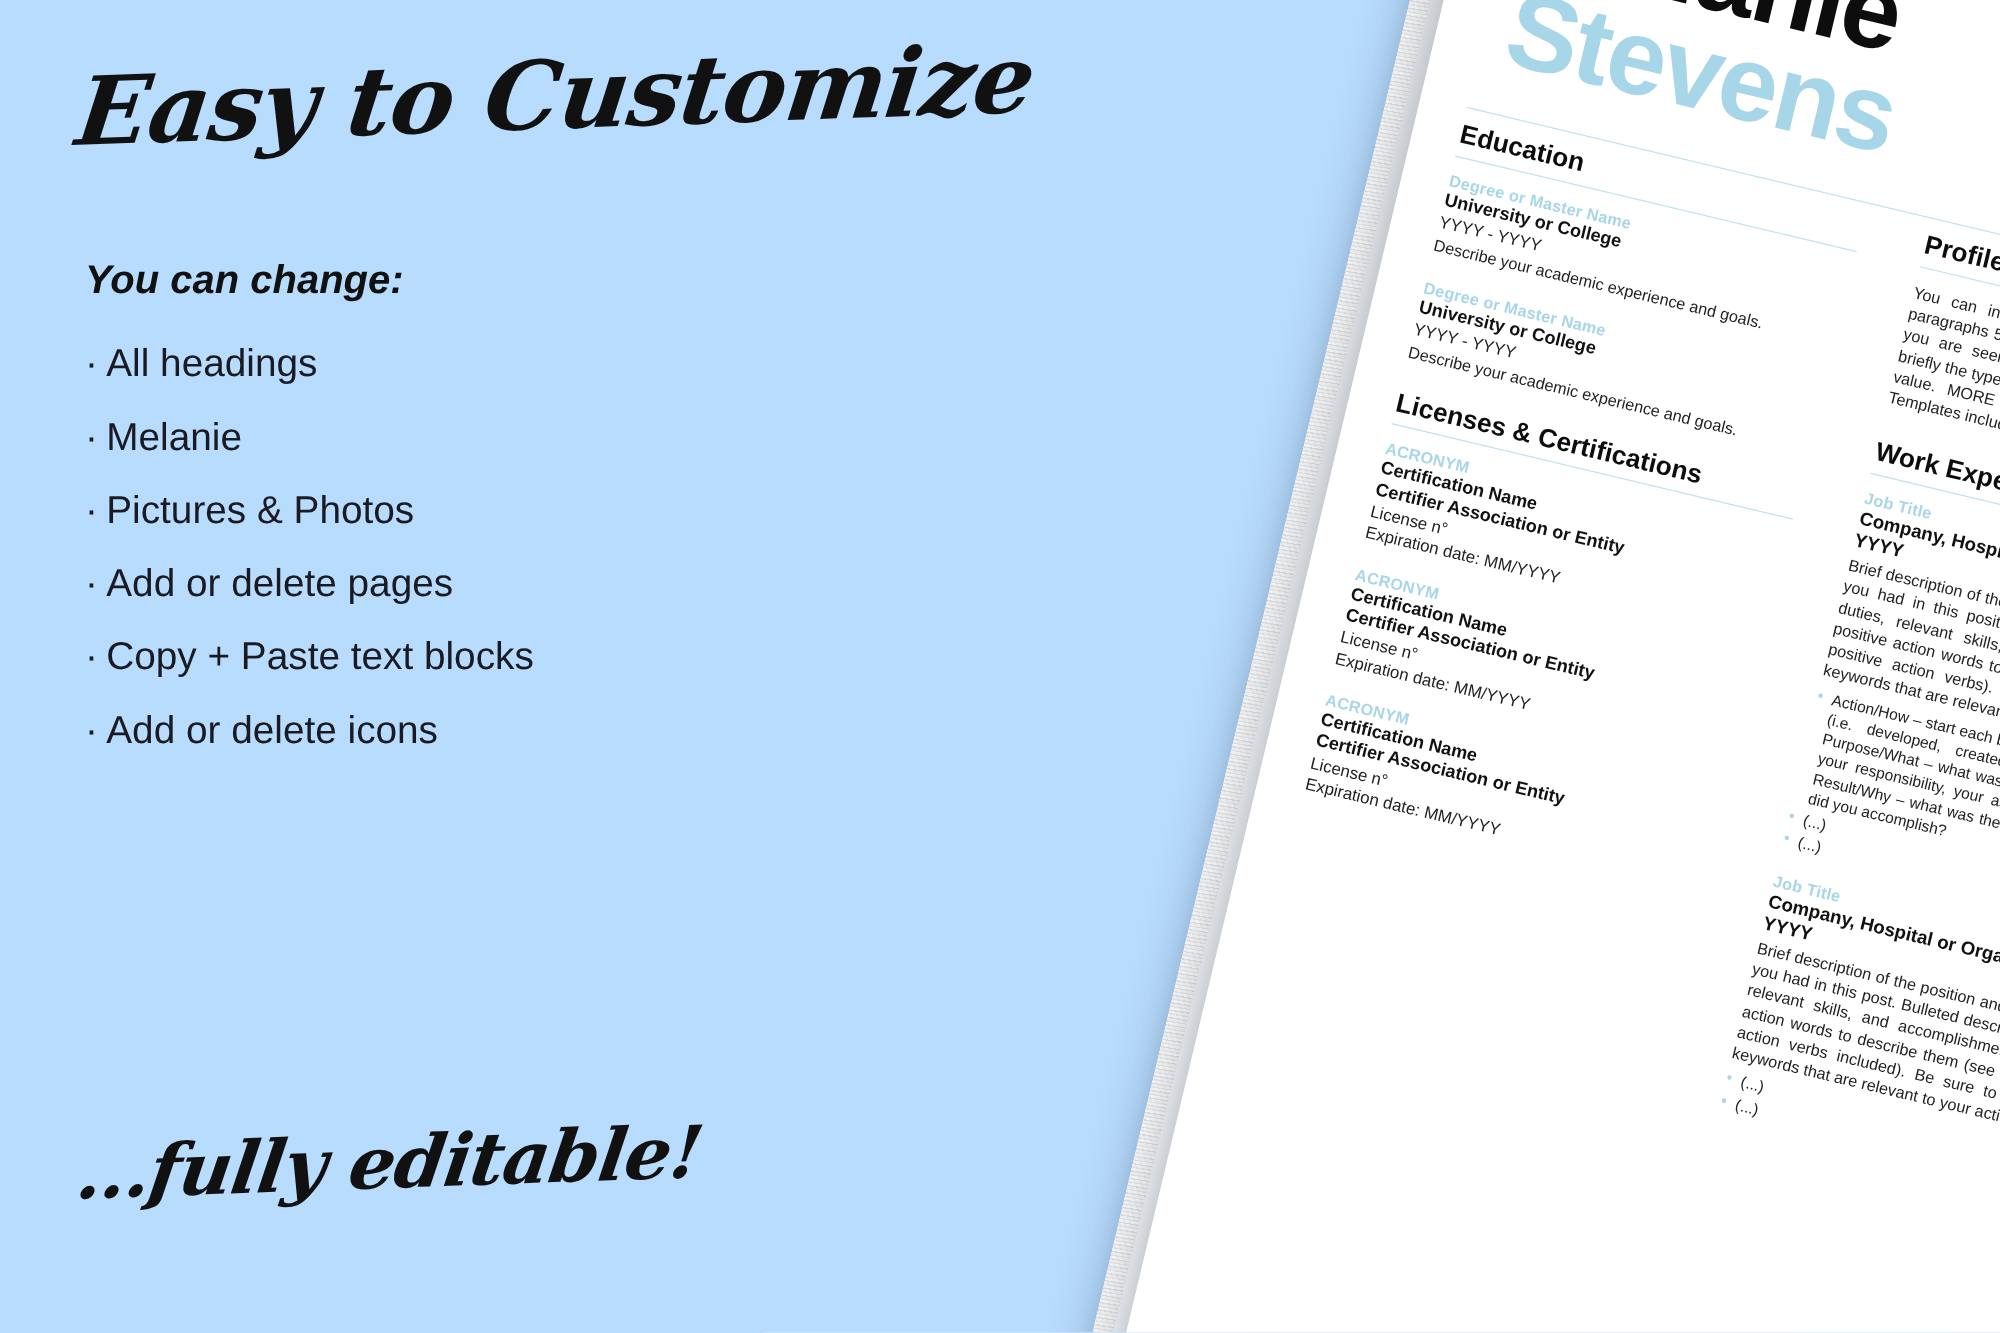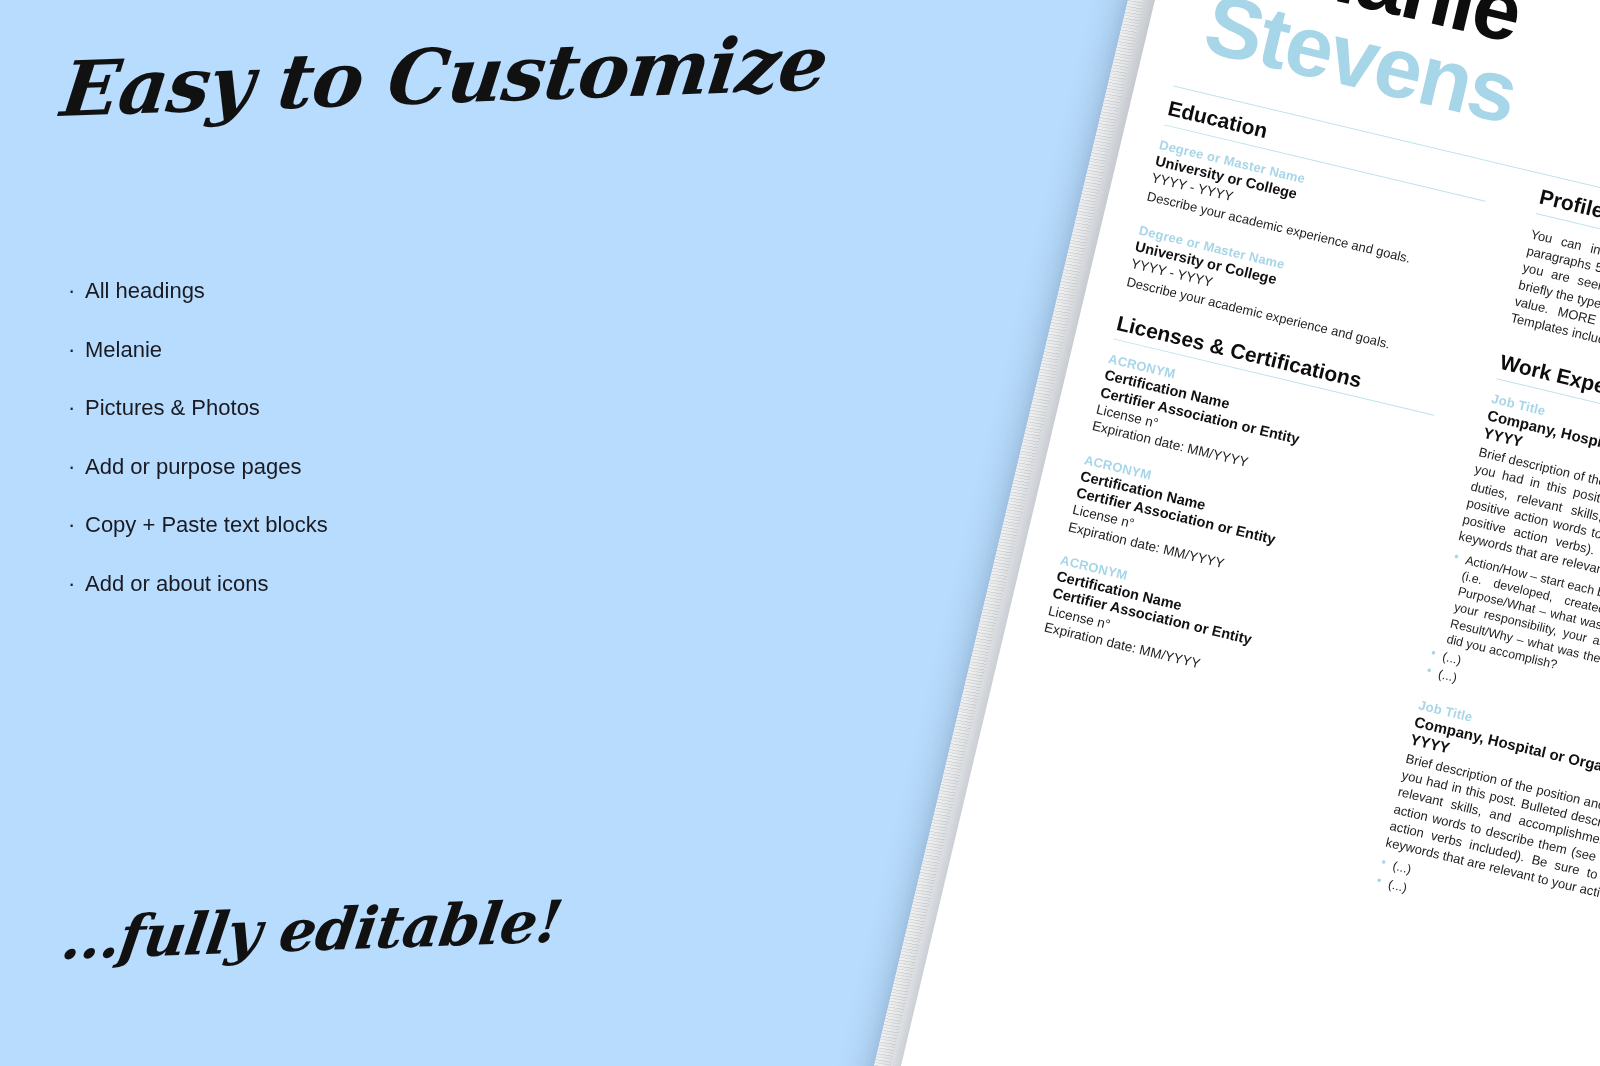--- a/index.html
+++ b/index.html
@@ -41,21 +41,21 @@
   .lead{
     position:absolute; left:68px; top:205px;
     font-size:32px; font-weight:bold; font-style:italic;
     color:#111; letter-spacing:0px;
   }
   .change-list{
     position:absolute; left:68px; top:262px;
     list-style:none;
   }
   .change-list li{
-    font-size:22px; line-height:58.5px;
+    font-size:31px; line-height:58.5px;
     color:#1a1a22; font-weight:300;
     white-space:nowrap;
   }
   .change-list li .dot{
     display:inline-block; width:17px;
     color:#1a1a22;
   }
 
   
   #paper-wrap{
@@ -151,28 +151,29 @@
 </style>
 </head>
 <body>
 
 <div id="stage">
 
   <div id="promo">
 
     <div class="script-head">Easy to Customize</div>
 
+    <div class="lead">You can change:</div>
 
     <ul class="change-list">
       <li><span class="dot">·</span><span>All headings</span></li>
       <li><span class="dot">·</span><span>Melanie</span></li>
       <li><span class="dot">·</span><span>Pictures &amp; Photos</span></li>
-      <li><span class="dot">·</span><span>Add or purpose pages</span></li>
+      <li><span class="dot">·</span><span>Add or delete pages</span></li>
       <li><span class="dot">·</span><span>Copy + Paste text blocks</span></li>
-      <li><span class="dot">·</span><span>Add or about icons</span></li>
+      <li><span class="dot">·</span><span>Add or delete icons</span></li>
     </ul>
 
     <div class="script-foot">...fully editable!</div>
   </div>
 
   <div id="paper-wrap">
 
     <div class="sheet-back"></div>
 
     <div class="sheet-front">

